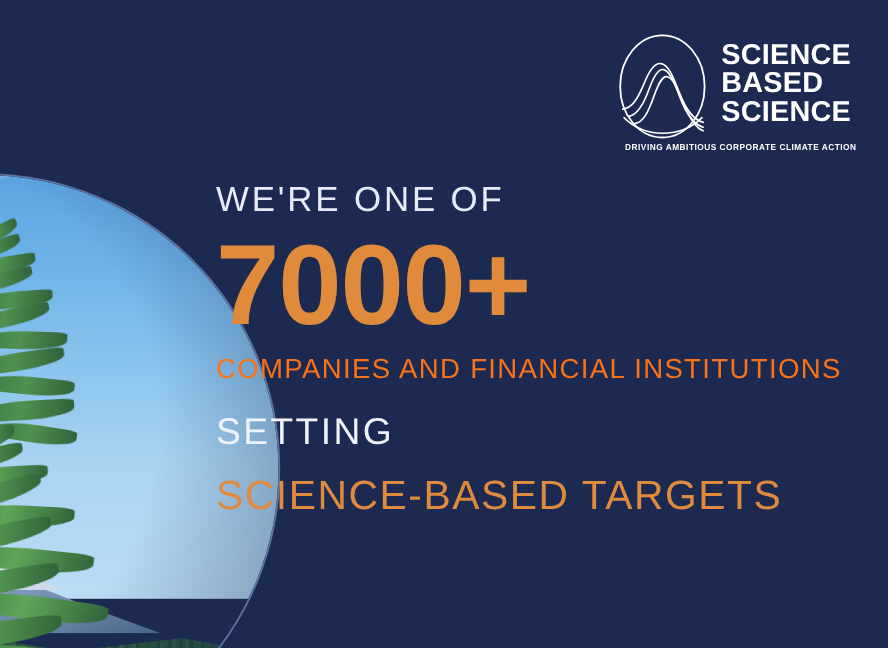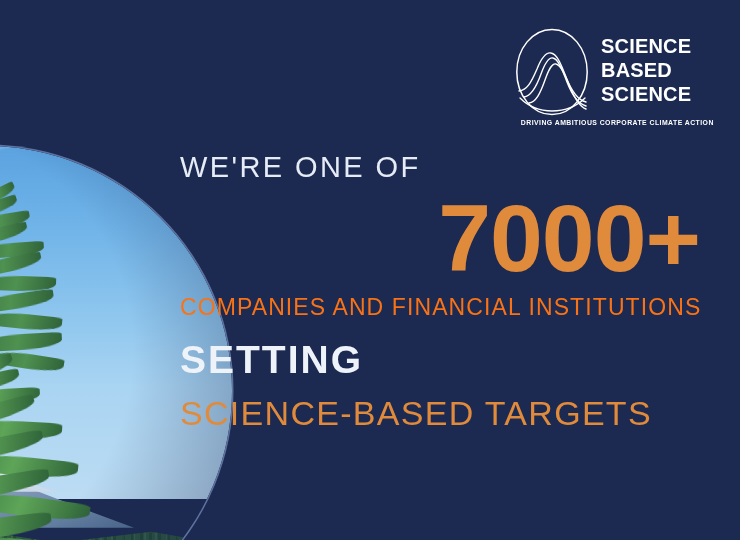--- a/index.html
+++ b/index.html
@@ -128,21 +128,21 @@
     position:absolute;
     left:0; top:0;
     width:74px; height:88px;
   }
   .logo-words {
     position:absolute;
     left:86px; top:6px;
     color:#ffffff;
     font-family:"Liberation Sans", sans-serif;
     font-weight:700;
-    font-size:20px;
+    font-size:24px;
     line-height:24px;
     letter-spacing:0.2px;
   }
   .logo-words span { display:block; white-space:nowrap; }
   .logo-tagline {
     position:absolute;
     left:2px; top:90px;
     width:193px;
     text-align:center;
     color:#ffffff;
@@ -170,35 +170,34 @@
     white-space:nowrap;
   }
   .line-number {
     color:#e08a3c;
     font-size:95px;
     font-weight:700;
     letter-spacing:-1px;
     line-height:100px;
     margin-top:2px;
     white-space:nowrap;
-    text-align:right;
   }
   .line-sub {
     color:#f97316;
     font-size:23px;
     font-weight:300;
     letter-spacing:1.1px;
     line-height:30px;
     margin-top:4px;
     white-space:nowrap;
   }
   .line-setting {
     color:#eef2f9;
-    font-size:39px;
-    font-weight:700;
+    font-size:31px;
+    font-weight:400;
     letter-spacing:2.0px;
     line-height:40px;
     margin-top:18px;
     white-space:nowrap;
   }
   .line-targets {
     color:#e08a3c;
     font-size:34px;
     font-weight:300;
     letter-spacing:1.3px;

